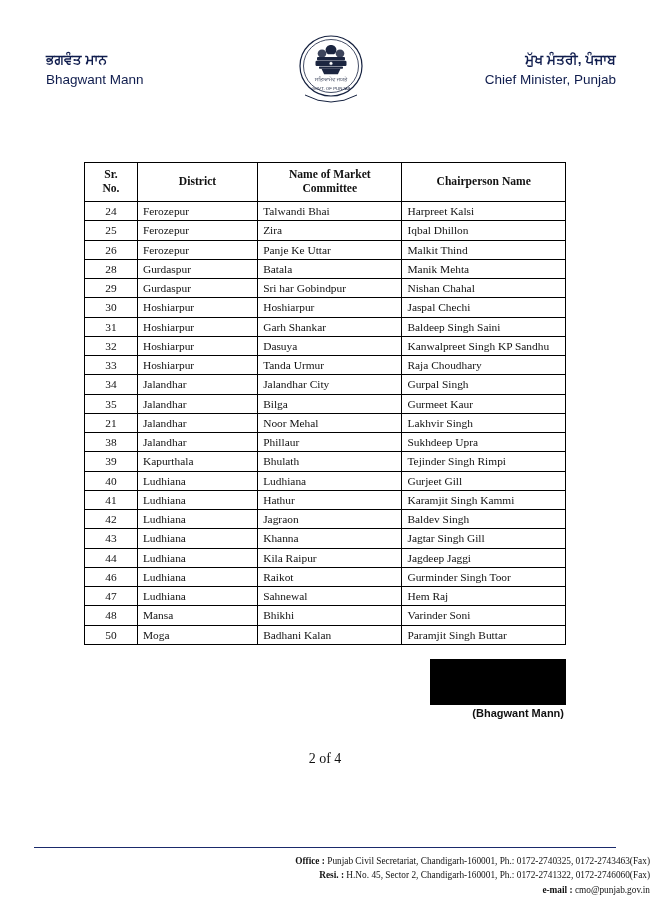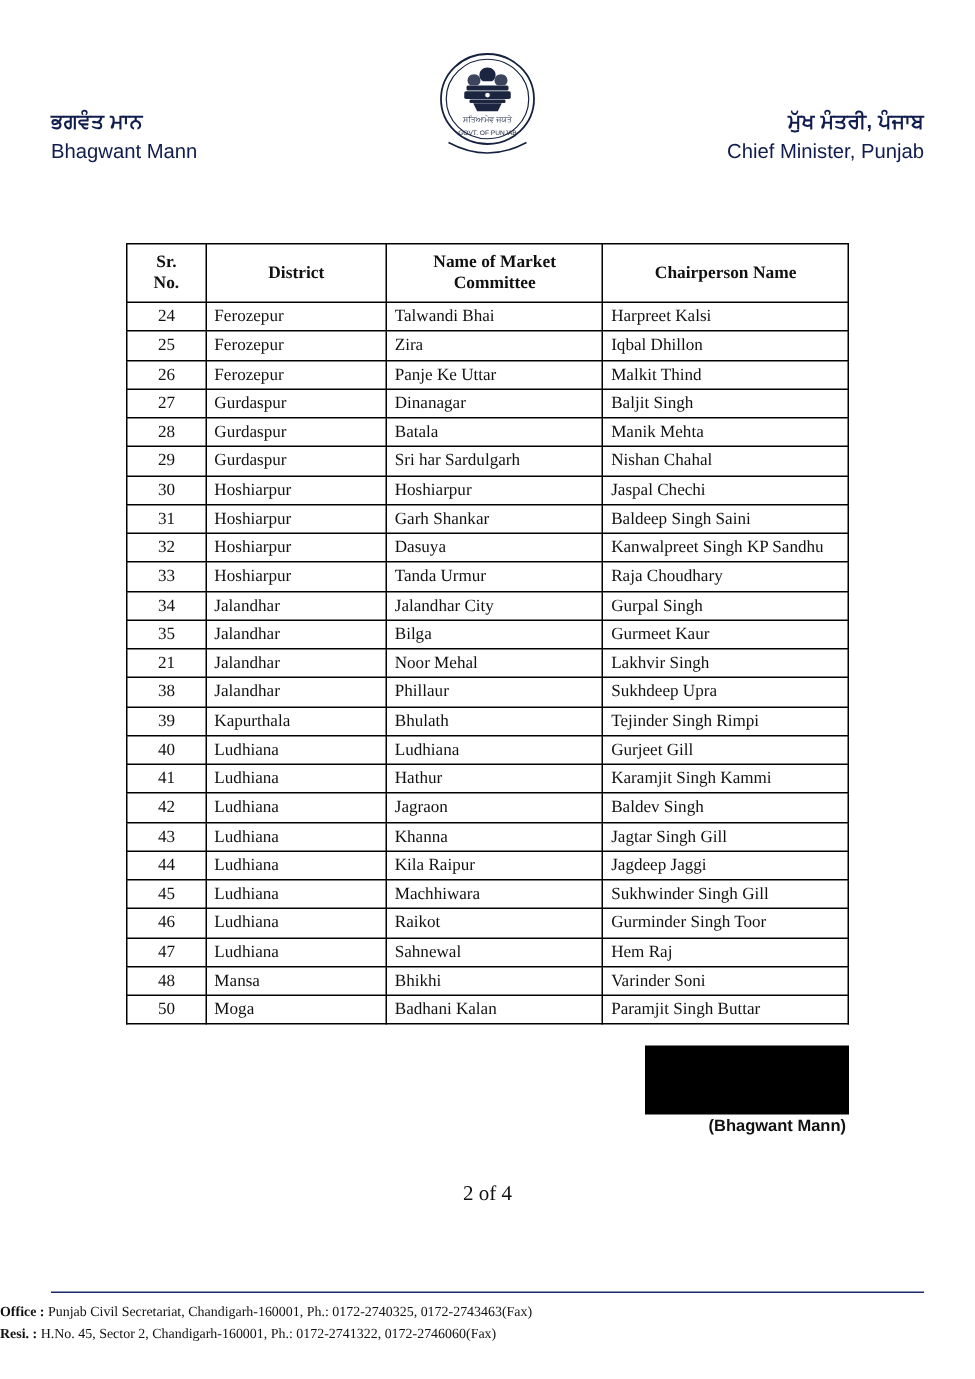--- a/index.html
+++ b/index.html
@@ -19,23 +19,23 @@
     position: relative;
     width: 650px;
     height: 919px;
     box-sizing: border-box;
     padding: 0;
   }
 
   
   .header {
     display: flex;
-    align-items: flex-end;
+    align-items: center;
     justify-content: space-between;
-    padding: 30px 34px 0 34px;
+    padding: 30px 34px 0 46px;
     box-sizing: border-box;
   }
   .header-side {
     width: 190px;
     line-height: 1.35;
   }
   .header-side.left {
     text-align: left;
   }
   .header-side.right {
@@ -143,21 +143,21 @@
     margin-top: 6px;
     font-family: "Liberation Serif", serif;
   }
 
   
   .footer {
     position: absolute;
     left: 0;
     right: 0;
     bottom: 22px;
-    text-align: left;
+    text-align: right;
     font-size: 9.3px;
     line-height: 1.55;
     color: #111111;
   }
   .footer-rule {
     border: none;
     border-top: 1.6px solid #1a2a6b;
     margin: 0 34px 6px 34px;
   }
   .footer b { font-weight: 700; }
@@ -238,35 +238,29 @@
             <td>Zira</td>
             <td class="two-line">Iqbal Dhillon</td>
           </tr>
           <tr>
             <td class="sr">26</td>
             <td>Ferozepur</td>
             <td>Panje Ke Uttar</td>
             <td class="two-line">Malkit Thind</td>
           </tr>
           <tr>
-            <td class="sr">27</td>
-            <td>Gurdaspur</td>
-            <td>Dinanagar</td>
-            <td class="two-line">Baljit Singh</td>
-          </tr>
-          <tr>
             <td class="sr">28</td>
             <td>Gurdaspur</td>
             <td>Batala</td>
             <td class="two-line">Manik Mehta</td>
           </tr>
           <tr>
             <td class="sr">29</td>
             <td>Gurdaspur</td>
-            <td>Sri har Sardulgarh</td>
+            <td>Sri har Gobindpur</td>
             <td class="two-line">Nishan Chahal</td>
           </tr>
           <tr>
             <td class="sr">30</td>
             <td>Hoshiarpur</td>
             <td>Hoshiarpur</td>
             <td class="two-line">Jaspal Chechi</td>
           </tr>
           <tr>
             <td class="sr">31</td>
@@ -338,26 +332,20 @@
             <td class="sr">43</td>
             <td>Ludhiana</td>
             <td>Khanna</td>
             <td class="two-line">Jagtar Singh Gill</td>
           </tr>
           <tr>
             <td class="sr">44</td>
             <td>Ludhiana</td>
             <td>Kila Raipur</td>
             <td class="two-line">Jagdeep Jaggi</td>
-          </tr>
-          <tr>
-            <td class="sr">45</td>
-            <td>Ludhiana</td>
-            <td>Machhiwara</td>
-            <td class="two-line">Sukhwinder Singh Gill</td>
           </tr>
           <tr>
             <td class="sr">46</td>
             <td>Ludhiana</td>
             <td>Raikot</td>
             <td class="two-line">Gurminder Singh Toor</td>
           </tr>
           <tr>
             <td class="sr">47</td>
             <td>Ludhiana</td>
@@ -391,15 +379,19 @@
   <div class="footer">
     <hr class="footer-rule">
     <div>
       <b>Office :</b>
       <span>Punjab Civil Secretariat, Chandigarh-160001, Ph.: 0172-2740325, 0172-2743463(Fax)</span>
     </div>
     <div>
       <b>Resi. :</b>
       <span>H.No. 45, Sector 2, Chandigarh-160001, Ph.: 0172-2741322, 0172-2746060(Fax)</span>
     </div>
+    <div>
+      <b>e-mail :</b>
+      <span>cmo@punjab.gov.in</span>
+    </div>
   </div>
 
 </div>
 
 </body></html>

